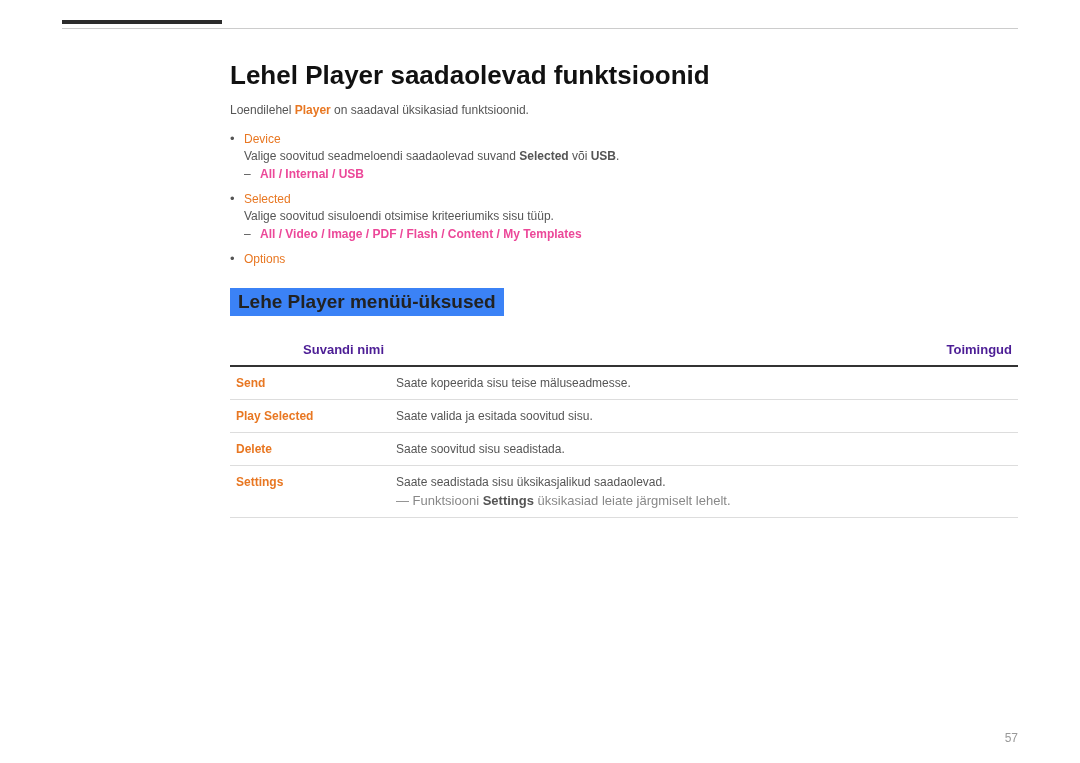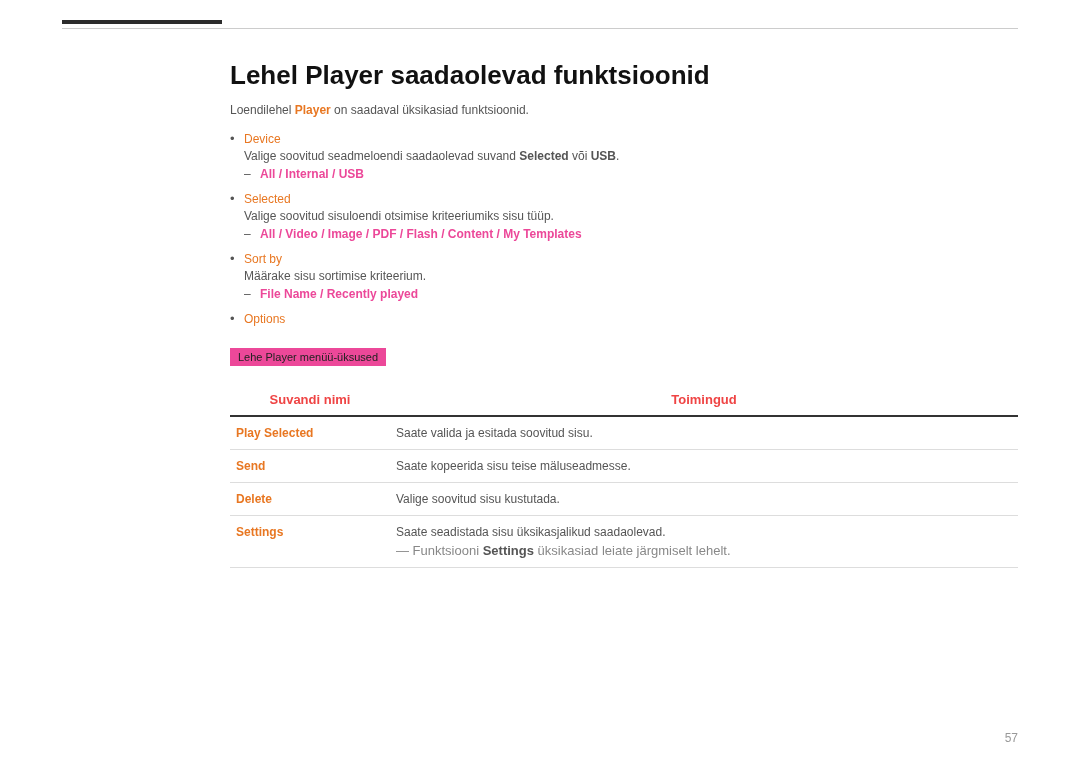--- a/index.html
+++ b/index.html
@@ -120,46 +120,46 @@
     }
 
     .link-orange {
       color: #ec4899;
       font-weight: bold;
     }
 
     
     .section-heading {
       display: inline-block;
-      background: #ec4899;
+      background: #3b82f6;
       color: #222;
-      font-size: 11px;
-      font-weight: normal;
+      font-size: 19px;
+      font-weight: bold;
       padding: 3px 8px;
       margin-bottom: 18px;
       margin-top: 4px;
     }
 
     
     .menu-table {
       width: 100%;
       border-collapse: collapse;
       margin-bottom: 10px;
     }
 
     .menu-table thead tr {
       border-bottom: 2px solid #333;
     }
 
     .menu-table thead th {
       font-size: 13px;
       font-weight: bold;
-      color: #ef4444;
+      color: #4c1d95;
       padding: 8px 6px;
-      text-align: center;
+      text-align: right;
     }
 
     .menu-table tbody tr {
       border-bottom: 1px solid #ddd;
     }
 
     .menu-table tbody td {
       padding: 9px 6px;
       font-size: 12px;
       color: #555;
@@ -224,57 +224,50 @@
       </li>
 
       <li>
         <span class="bullet-term">Selected</span>
         <div class="bullet-desc">Valige soovitud sisuloendi otsimise kriteeriumiks sisu tüüp.</div>
         <div class="sub-item">
           <span class="link-orange">All / Video / Image / PDF / Flash / Content / My Templates</span>
         </div>
       </li>
 
-      <li>
-        <span class="bullet-term">Sort by</span>
-        <div class="bullet-desc">Määrake sisu sortimise kriteerium.</div>
-        <div class="sub-item">
-          <span class="link-orange">File Name / Recently played</span>
-        </div>
-      </li>
 
       <li>
         <span class="bullet-term">Options</span>
       </li>
 
     </ul>
 
     
     <div class="section-heading">Lehe Player menüü-üksused</div>
 
     
     <table class="menu-table">
       <thead>
         <tr>
           <th>Suvandi nimi</th>
           <th>Toimingud</th>
         </tr>
       </thead>
       <tbody>
         <tr>
+          <td>Send</td>
+          <td>Saate kopeerida sisu teise mäluseadmesse.</td>
+        </tr>
+        <tr>
           <td>Play Selected</td>
           <td>Saate valida ja esitada soovitud sisu.</td>
         </tr>
         <tr>
-          <td>Send</td>
-          <td>Saate kopeerida sisu teise mäluseadmesse.</td>
-        </tr>
-        <tr>
           <td>Delete</td>
-          <td>Valige soovitud sisu kustutada.</td>
+          <td>Saate soovitud sisu seadistada.</td>
         </tr>
         <tr>
           <td>Settings</td>
           <td>
             <span>Saate seadistada sisu üksikasjalikud saadaolevad.</span>
             <div class="settings-note">
               <span>— Funktsiooni </span><span class="settings-bold">Settings</span><span> üksikasiad leiate järgmiselt lehelt.</span>
             </div>
           </td>
         </tr>

